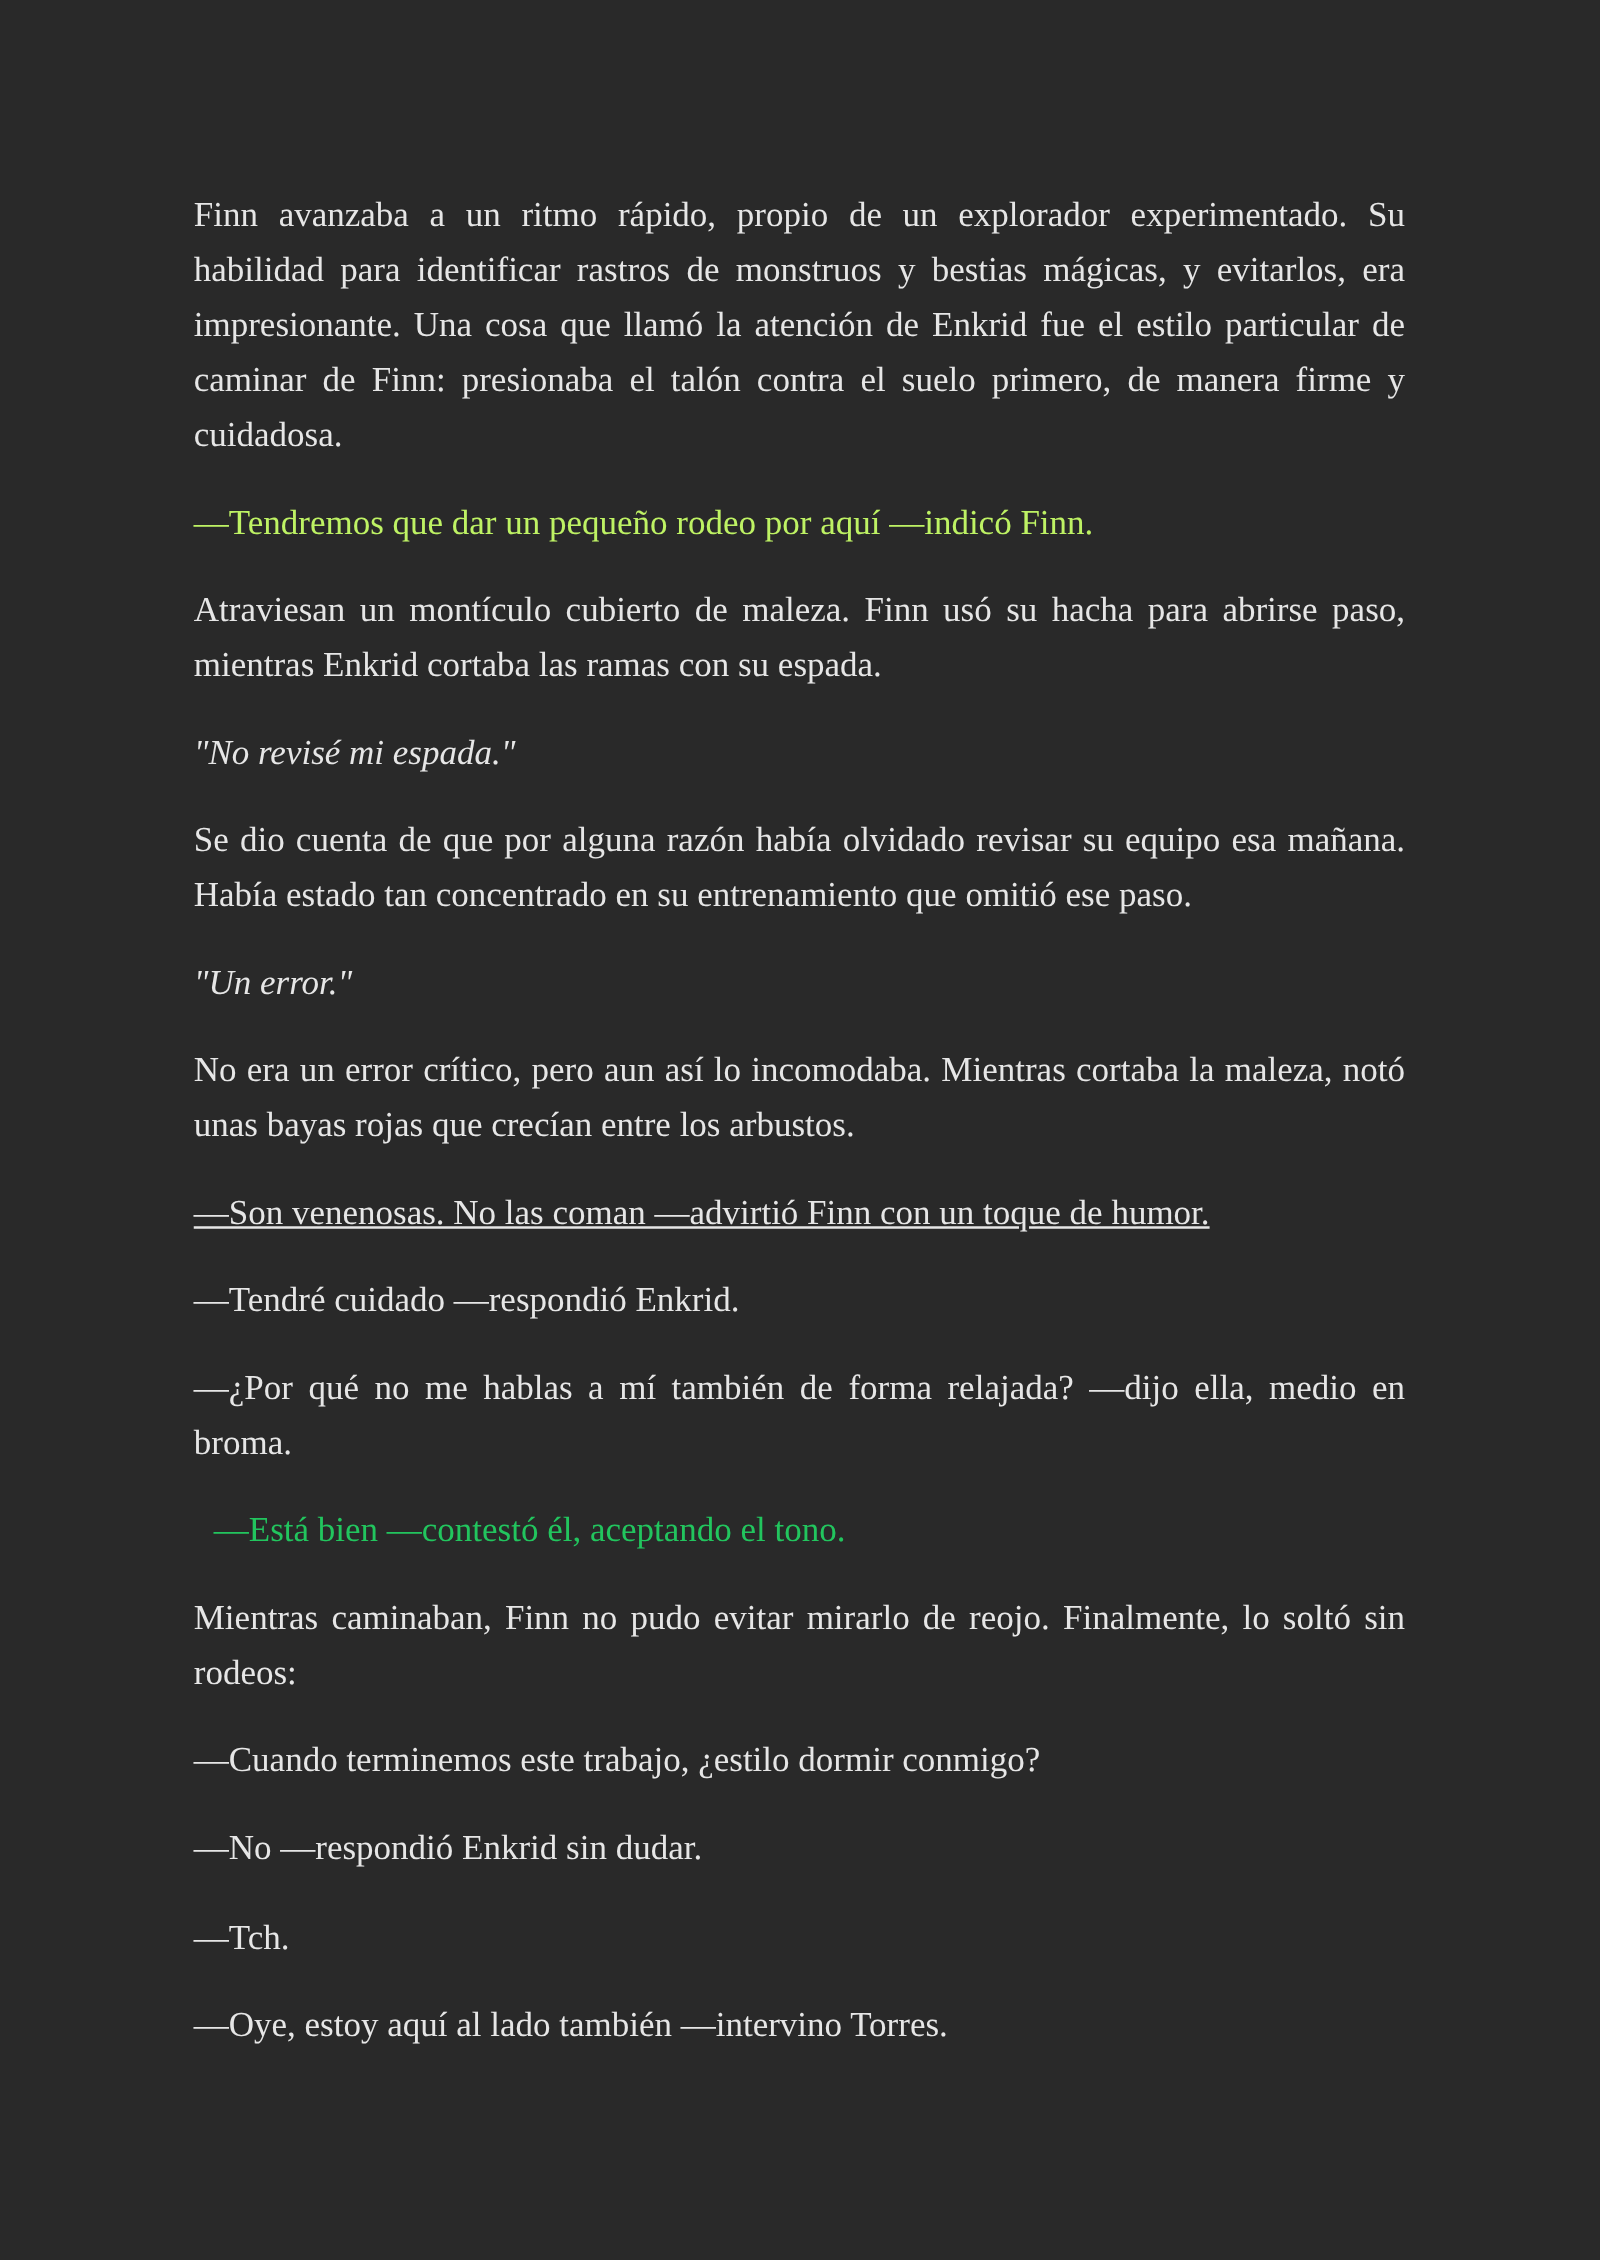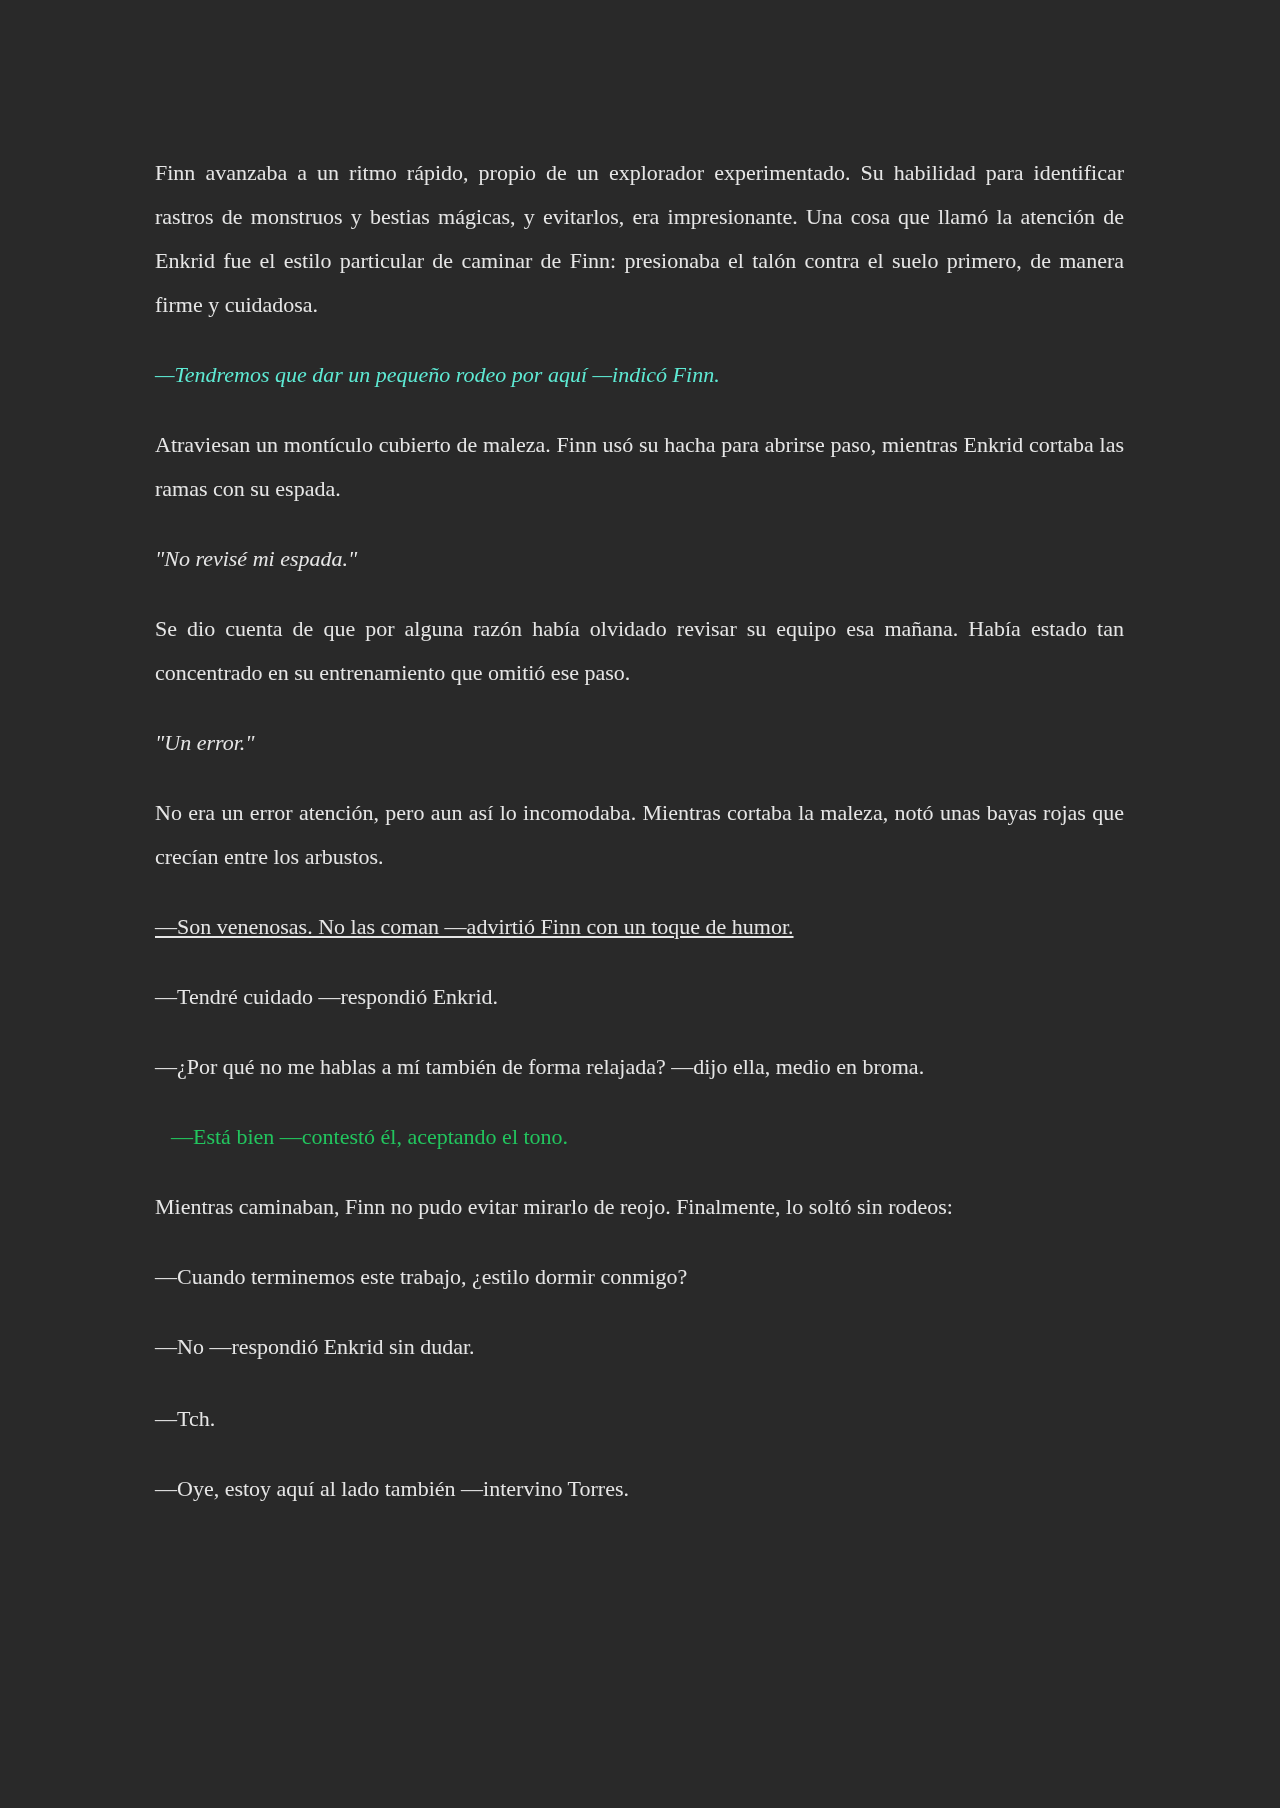--- a/index.html
+++ b/index.html
@@ -14,45 +14,45 @@
       position: relative;
     }
     .reader {
       position: absolute;
       left: 155px;
       top: 151px;
       width: 969px;
     }
     .para {
       font-family: "Liberation Serif", "DejaVu Serif", serif;
-      font-size: 22px;
+      font-size: 28px;
       line-height: 44px;
       color: #e6e6e6;
       text-align: justify;
       margin: 0 0 26px 0;
       letter-spacing: 0;
     }
     .para.thought {
       font-style: italic;
     }
     .para:last-child {
       margin-bottom: 17px;
     }
   </style>
 </head>
 <body style="background: rgb(41, 41, 41);">
 
 <main class="reader">
   <p class="para" style="color: rgb(230, 230, 230);">Finn avanzaba a un ritmo rápido, propio de un explorador experimentado. Su habilidad para identificar rastros de monstruos y bestias mágicas, y evitarlos, era impresionante. Una cosa que llamó la atención de Enkrid fue el estilo particular de caminar de Finn: presionaba el talón contra el suelo primero, de manera firme y cuidadosa.</p>
-  <p class="para" style="color: #5eead4; font-style: italic;">—Tendremos que dar un pequeño rodeo por aquí —indicó Finn.</p>
+  <p class="para" style="color: #bef264;">—Tendremos que dar un pequeño rodeo por aquí —indicó Finn.</p>
   <p class="para" style="color: rgb(230, 230, 230);">Atraviesan un montículo cubierto de maleza. Finn usó su hacha para abrirse paso, mientras Enkrid cortaba las ramas con su espada.</p>
   <p class="para thought" style="color: rgb(230, 230, 230);">"No revisé mi espada."</p>
   <p class="para" style="color: rgb(230, 230, 230);">Se dio cuenta de que por alguna razón había olvidado revisar su equipo esa mañana. Había estado tan concentrado en su entrenamiento que omitió ese paso.</p>
   <p class="para thought" style="color: rgb(230, 230, 230);">"Un error."</p>
-  <p class="para" style="color: rgb(230, 230, 230);">No era un error atención, pero aun así lo incomodaba. Mientras cortaba la maleza, notó unas bayas rojas que crecían entre los arbustos.</p>
+  <p class="para" style="color: rgb(230, 230, 230);">No era un error crítico, pero aun así lo incomodaba. Mientras cortaba la maleza, notó unas bayas rojas que crecían entre los arbustos.</p>
   <p class="para" style="color: rgb(230, 230, 230); text-decoration: underline;">—Son venenosas. No las coman —advirtió Finn con un toque de humor.</p>
   <p class="para" style="color: rgb(230, 230, 230);">—Tendré cuidado —respondió Enkrid.</p>
   <p class="para" style="color: rgb(230, 230, 230);">—¿Por qué no me hablas a mí también de forma relajada? —dijo ella, medio en broma.</p>
   <p class="para" style="color: #22c55e; margin-left: 16px;">—Está bien —contestó él, aceptando el tono.</p>
   <p class="para" style="color: rgb(230, 230, 230);">Mientras caminaban, Finn no pudo evitar mirarlo de reojo. Finalmente, lo soltó sin rodeos:</p>
   <p class="para" style="color: rgb(230, 230, 230);">—Cuando terminemos este trabajo, ¿estilo dormir conmigo?</p>
   <p class="para" style="color: rgb(230, 230, 230);">—No —respondió Enkrid sin dudar.</p>
   <p class="para" style="color: rgb(230, 230, 230); margin-top: 28px;">—Tch.</p>
   <p class="para" style="color: rgb(230, 230, 230);">—Oye, estoy aquí al lado también —intervino Torres.</p>
 </main>

